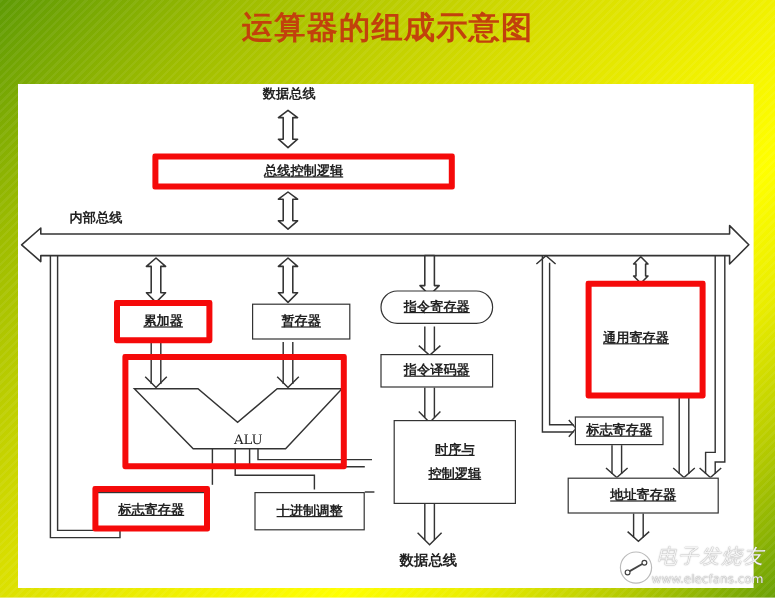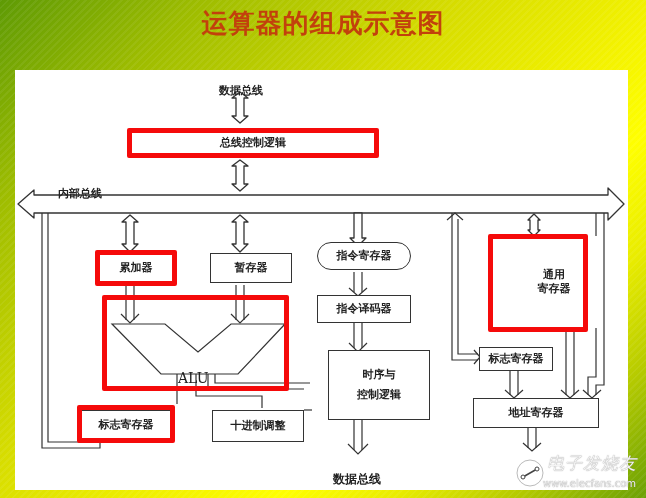--- a/index.html
+++ b/index.html
@@ -19,28 +19,27 @@
   }
   .panel {
     position:absolute; left:15px; top:70px; width:613px; height:420px;
     background:#ffffff;
   }
   .diagram { position:absolute; left:0; top:0; }
   .lbl {
     position:absolute; font-size:11px; font-weight:bold; color:#222;
     white-space:nowrap; text-align:center; line-height:13px;
     font-family: "DejaVu Serif", serif;
-    margin-top: 12px;
   }
   .box {
     position:absolute; border:1.5px solid #333; background:#fff;
     display:flex; align-items:center; justify-content:center;
     box-sizing:border-box;
   }
-  .box span { font-size:11px; font-weight:bold; color:#222; font-family:"DejaVu Serif", serif; text-align:center; line-height:14px; }
+  .box span { font-size:11px; font-weight:bold; color:#222; font-family:"DejaVu Serif", serif; text-align:center; line-height:14px;text-decoration:underline; }
   .hl { position:absolute; border:5px solid #f50a0a; box-sizing:border-box; border-radius:2px; }
   .wm {
     position:absolute; left:515px; top:452px; width:125px; height:44px;
   }
   .wm-cn { position:absolute; left:32px; top:0px; font-size:17px; color:#f4f4f4; font-style:italic; font-family:Liberation Serif, serif; text-shadow:0 0 1px #777; letter-spacing:1px; }
   .wm-url { position:absolute; left:28px; top:26px; font-size:10px; color:#f0f0f0; text-shadow:0 0 1px #666; }
 </style>
 </head>
 <body>
 
@@ -129,21 +128,21 @@
 
 <div class="box" style="left:98px; top:253px; width:76px; height:30px;">
   <span>累加器</span>
 </div>
 <div class="hl" style="left:95px; top:250px; width:82px; height:36px;"></div>
 
 <div class="box" style="left:210px; top:253px; width:82px; height:30px;">
   <span>暂存器</span>
 </div>
 
-<div class="lbl" style="left:178px; top:360px; font-size:14px; font-weight:normal;">ALU</div>
+<div class="lbl" style="left:195px; top:360px; font-size:11px; font-weight:normal;">ALU</div>
 <div class="hl" style="left:102px; top:295px; width:187px; height:96px;"></div>
 
 <div class="box" style="left:80px; top:410px; width:92px; height:30px;">
   <span>标志寄存器</span>
 </div>
 <div class="hl" style="left:77px; top:405px; width:98px; height:38px;"></div>
 
 <div class="box" style="left:212px; top:410px; width:92px; height:32px;">
   <span>十进制调整</span>
 </div>
@@ -156,21 +155,21 @@
   <span>指令译码器</span>
 </div>
 
 <div class="box" style="left:317px; top:350px; width:102px; height:70px; flex-direction:column;margin-left:11px;">
   <span style="margin-bottom:6px;">时序与</span>
   <span>控制逻辑</span>
 </div>
 
 <div class="lbl" style="left:333px; top:461px; font-size:12px;">数据总线</div>
 
-<div class="box" style="left:508px; top:236px; width:92px; height:92px; flex-direction:column; border:none;">
+<div class="box" style="left:484px; top:236px; width:92px; height:92px; flex-direction:row; border:none;">
   <span>通用</span>
   <span>寄存器</span>
 </div>
 <div class="hl" style="left:488px; top:234px; width:100px; height:98px;"></div>
 
 <div class="box" style="left:479px; top:347px; width:74px; height:24px;">
   <span>标志寄存器</span>
 </div>
 
 <div class="box" style="left:473px; top:398px; width:126px; height:30px;">

